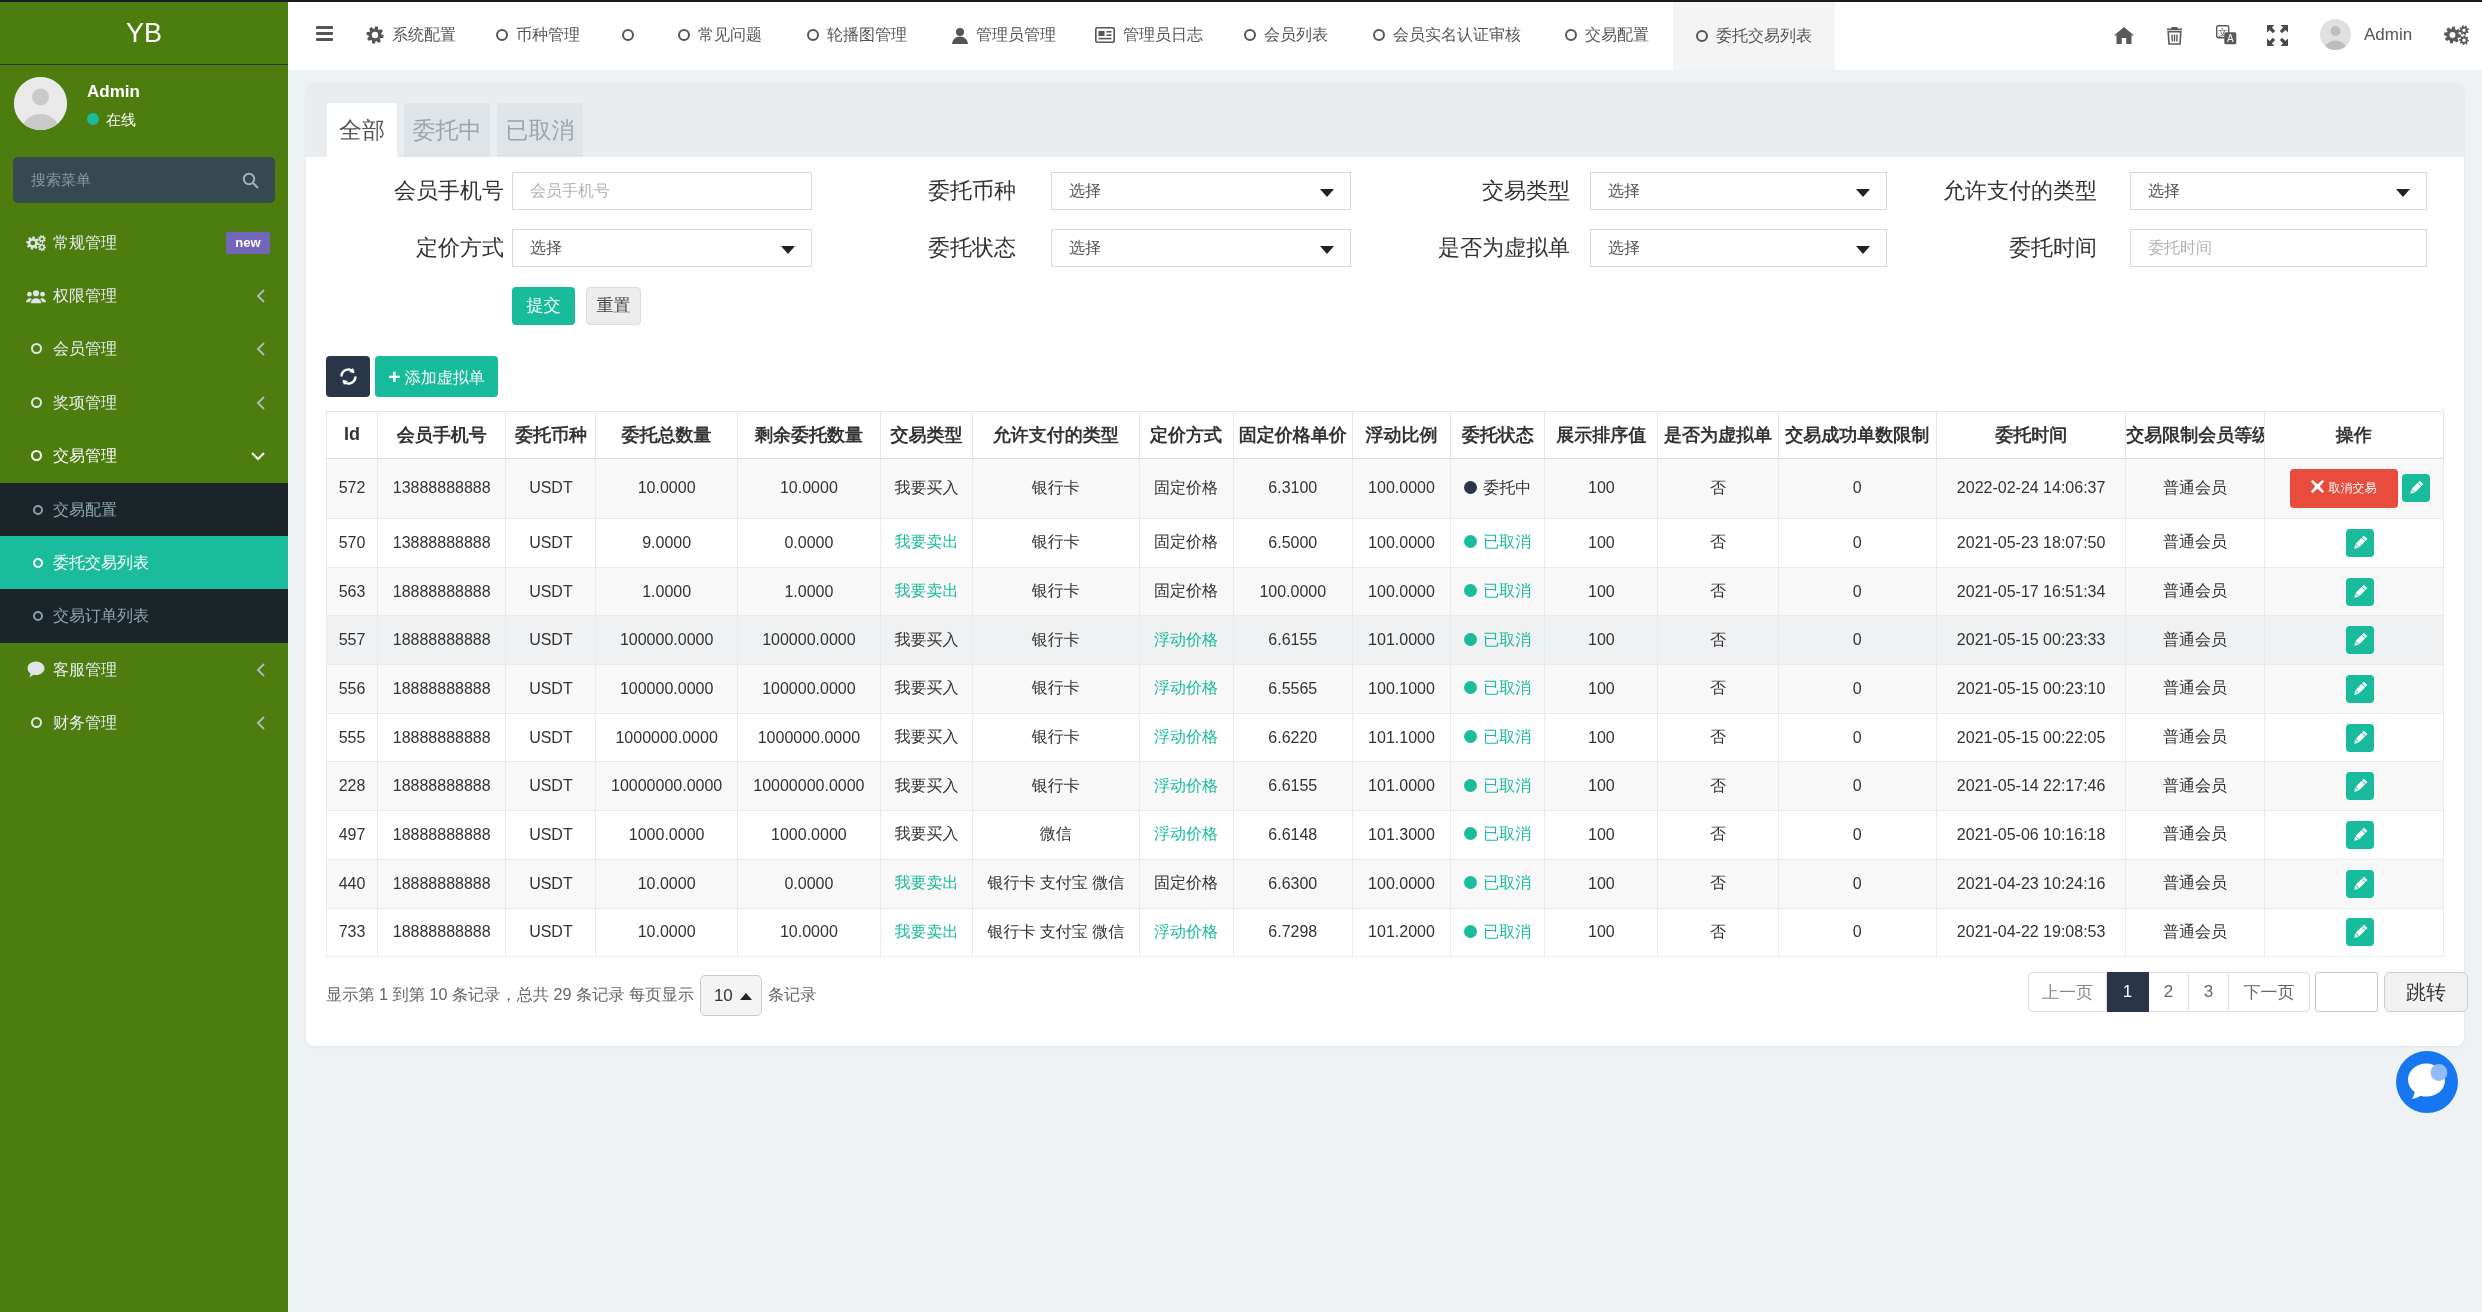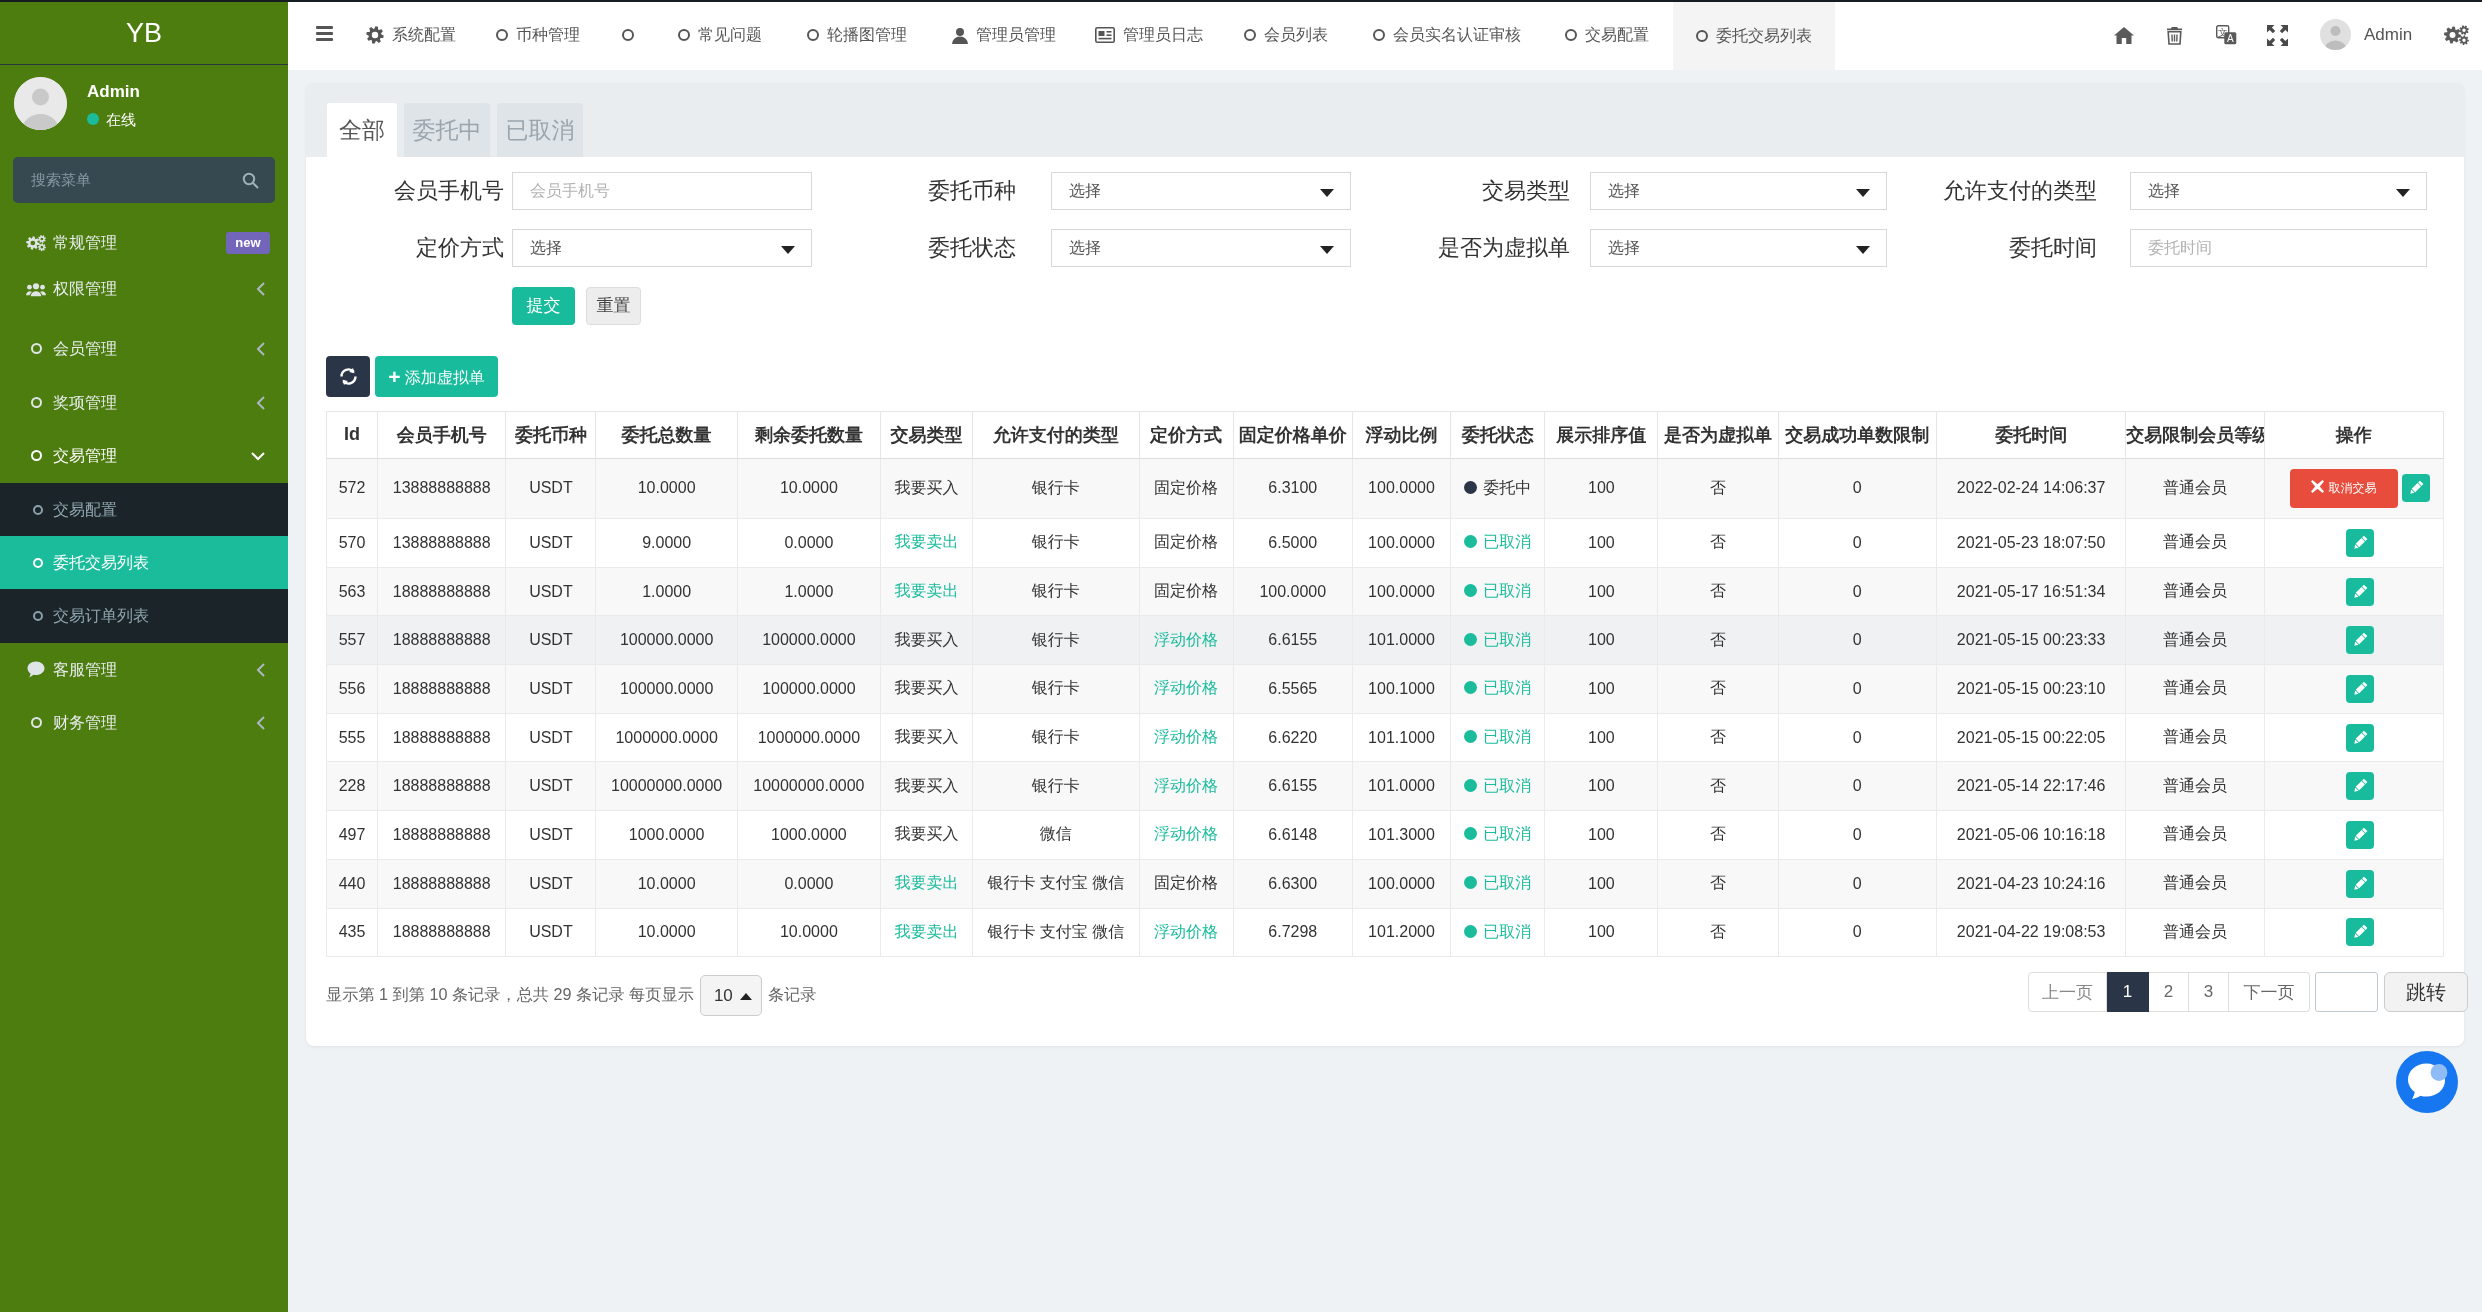--- a/index.html
+++ b/index.html
@@ -108,21 +108,21 @@
             <path d="M12.6 8.2 L14.8 9.0 L14.5 11.2 L12.1 11.3 L11.7 12.0 L12.7 14.2 L10.9 15.5 L9.1 13.9 L8.3 14.1 L7.5 16.3 L5.3 16.0 L5.2 13.6 L4.5 13.2 L2.3 14.2 L1.0 12.4 L2.6 10.6 L2.4 9.8 L0.2 9.0 L0.5 6.8 L2.9 6.7 L3.3 6.0 L2.3 3.8 L4.1 2.5 L5.9 4.1 L6.7 3.9 L7.5 1.7 L9.7 2.0 L9.8 4.4 L10.5 4.8 L12.7 3.8 L14.0 5.6 L12.4 7.4 Z M10.1 9.0 A2.6 2.6 0 1 0 4.9 9.0 A2.6 2.6 0 1 0 10.1 9.0 Z"></path>
             <path d="M20.5 5.2 L21.6 6.1 L21.0 7.3 L19.6 6.9 L19.2 7.2 L19.4 8.6 L18.1 9.0 L17.4 7.7 L16.9 7.6 L16.0 8.7 L14.8 8.1 L15.2 6.7 L14.9 6.3 L13.5 6.5 L13.1 5.2 L14.4 4.5 L14.5 4.0 L13.4 3.1 L14.0 1.9 L15.4 2.3 L15.8 2.0 L15.6 0.6 L16.9 0.2 L17.6 1.5 L18.1 1.6 L19.0 0.5 L20.2 1.1 L19.8 2.5 L20.1 2.9 L21.5 2.7 L21.9 4.0 L20.6 4.7 Z M19.0 4.6 A1.5 1.5 0 1 0 16.0 4.6 A1.5 1.5 0 1 0 19.0 4.6 Z"></path>
             <path d="M20.5 12.9 L21.9 13.4 L21.8 14.7 L20.3 14.8 L20.1 15.3 L20.8 16.6 L19.7 17.4 L18.6 16.5 L18.2 16.6 L17.7 18.0 L16.4 17.9 L16.3 16.4 L15.8 16.2 L14.5 16.9 L13.7 15.8 L14.6 14.7 L14.5 14.3 L13.1 13.8 L13.2 12.5 L14.7 12.4 L14.9 11.9 L14.2 10.6 L15.3 9.8 L16.4 10.7 L16.8 10.6 L17.3 9.2 L18.6 9.3 L18.7 10.8 L19.2 11.0 L20.5 10.3 L21.3 11.4 L20.4 12.5 Z M19.0 13.6 A1.5 1.5 0 1 0 16.0 13.6 A1.5 1.5 0 1 0 19.0 13.6 Z"></path>
           </g>
         </svg>
       </span>
       <span class="mi-txt">常规管理</span>
       <span class="badge-new">new</span>
     </div>
 
-  <div class="abs menu-item" style="top:262px">
+  <div class="abs menu-item" style="top:269px">
       <span class="mi-ico">
         <svg width="22" height="16" viewBox="0 0 22 16">
           <g fill="#dfe4e6">
             <circle cx="11" cy="5" r="3.4"></circle>
             <path d="M5.2 16 a5.8 5.5 0 0 1 11.6 0 z"></path>
             <circle cx="3.8" cy="6" r="2.6"></circle>
             <path d="M0 15 a4.2 4.5 0 0 1 6.5 -3.8 a7.5 7.5 0 0 0 -2.6 3.8 z"></path>
             <circle cx="18.2" cy="6" r="2.6"></circle>
             <path d="M22 15 a4.2 4.5 0 0 0 -6.5 -3.8 a7.5 7.5 0 0 1 2.6 3.8 z"></path>
           </g>
@@ -605,21 +605,21 @@
           <td>普通会员</td>
           <td><span class="editbtn"><svg width="16" height="16" viewBox="0 0 16 16">
                 <g transform="rotate(45 8 8)">
                   <rect x="5.6" y="0" width="4.8" height="2.6" fill="#fff"></rect>
                   <rect x="5.6" y="3.4" width="4.8" height="8.2" fill="#fff"></rect>
                   <path d="M5.6 12.4 L10.4 12.4 8 16 z" fill="#fff"></path>
                 </g>
               </svg></span></td>
     </tr>
     <tr>
-      <td>435</td>
+      <td>733</td>
           <td>18888888888</td>
           <td>USDT</td>
           <td>10.0000</td>
           <td>10.0000</td>
           <td class="teal">我要卖出</td>
           <td>银行卡 支付宝 微信</td>
           <td class="teal">浮动价格</td>
           <td>6.7298</td>
           <td>101.2000</td>
           <td class="teal"><span class="sdot" style="background:#1abc9c"></span>已取消</td>

